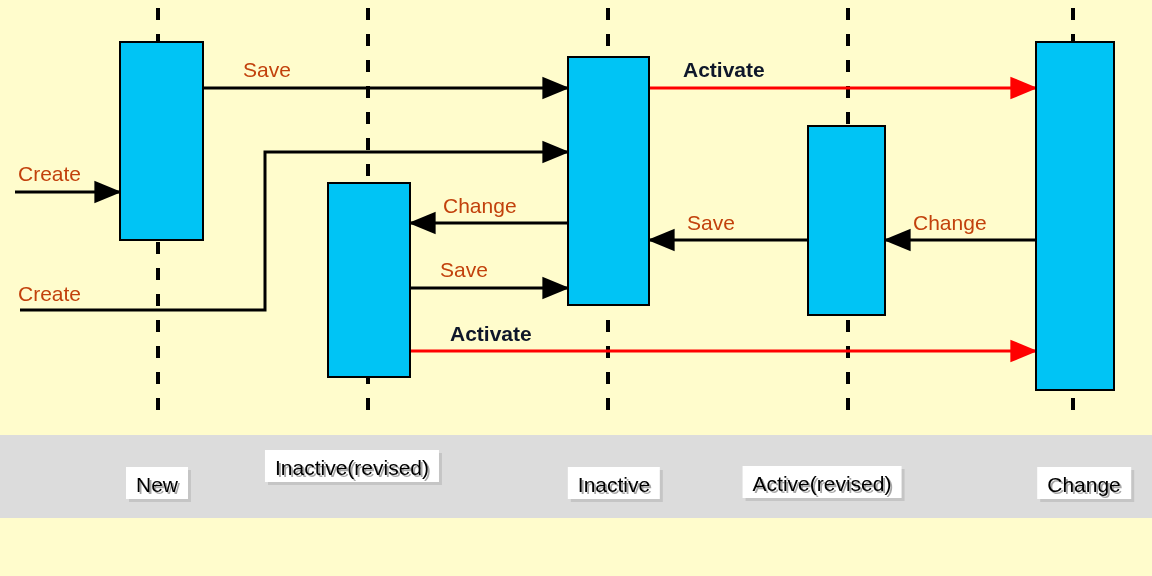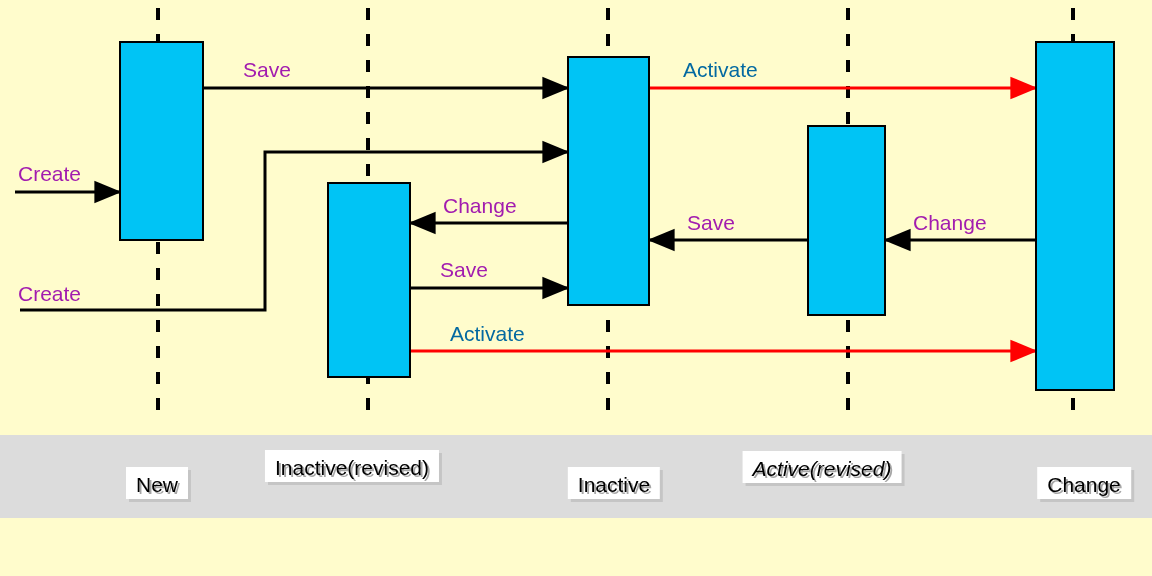--- a/index.html
+++ b/index.html
@@ -41,23 +41,23 @@
     text-shadow: 2px 2px 0 rgba(0,0,0,0.35);
     box-shadow: 3px 3px 0 rgba(0,0,0,0.10);
     transform: translateX(-50%);
   }
   .msg-label {
     position: absolute;
     font-family: "Liberation Sans", sans-serif;
     font-size: 21px;
     line-height: 1;
     white-space: nowrap;
-    color: #a21caf;
+    color: #c2410c;
   }
-  .msg-label.red { color: #0369a1; }
+  .msg-label.red { color: #0f172a; font-weight: bold; }
 </style>
 </head>
 <body>
 
 <div id="canvas">
 
   <svg id="diagram-svg" viewBox="0 0 1152 576" xmlns="http://www.w3.org/2000/svg">
     <defs>
       <marker id="arrow-black" viewBox="0 0 10 10" refX="9.5" refY="5" markerWidth="9" markerHeight="9" orient="auto-start-reverse">
         <path d="M 0 0.8 L 10 5 L 0 9.2 z" fill="#000000"></path>
@@ -92,21 +92,21 @@
         <rect x="808" y="126" width="77" height="189" fill="#00c4f5" stroke="#000000" stroke-width="2"></rect>
         <rect x="1036" y="42" width="78" height="348" fill="#00c4f5" stroke="#000000" stroke-width="2"></rect>
       </g>
   </svg>
 
   <div class="footer-band" id="footer-band" style="top: 435px; height: 83px;"></div>
   <div id="labels-layer">
       <div class="lane-label" style="left: 157px; top: 467px;">New</div>
       <div class="lane-label" style="left: 352px; top: 450px;">Inactive(revised)</div>
       <div class="lane-label" style="left: 614px; top: 467px;">Inactive</div>
-      <div class="lane-label" style="left: 822px; top: 451px; font-style: italic;">Active(revised)</div>
+      <div class="lane-label" style="left: 822px; top: 466px;">Active(revised)</div>
       <div class="lane-label" style="left: 1084px; top: 467px;">Change</div>
     </div>
   <div id="message-labels-layer">
       <div class="msg-label" style="left: 18px; top: 163px;">Create</div>
       <div class="msg-label" style="left: 243px; top: 59px;">Save</div>
       <div class="msg-label red" style="left: 683px; top: 59px;">Activate</div>
       <div class="msg-label" style="left: 18px; top: 283px;">Create</div>
       <div class="msg-label" style="left: 443px; top: 195px;">Change</div>
       <div class="msg-label" style="left: 440px; top: 259px;">Save</div>
       <div class="msg-label" style="left: 687px; top: 212px;">Save</div>

